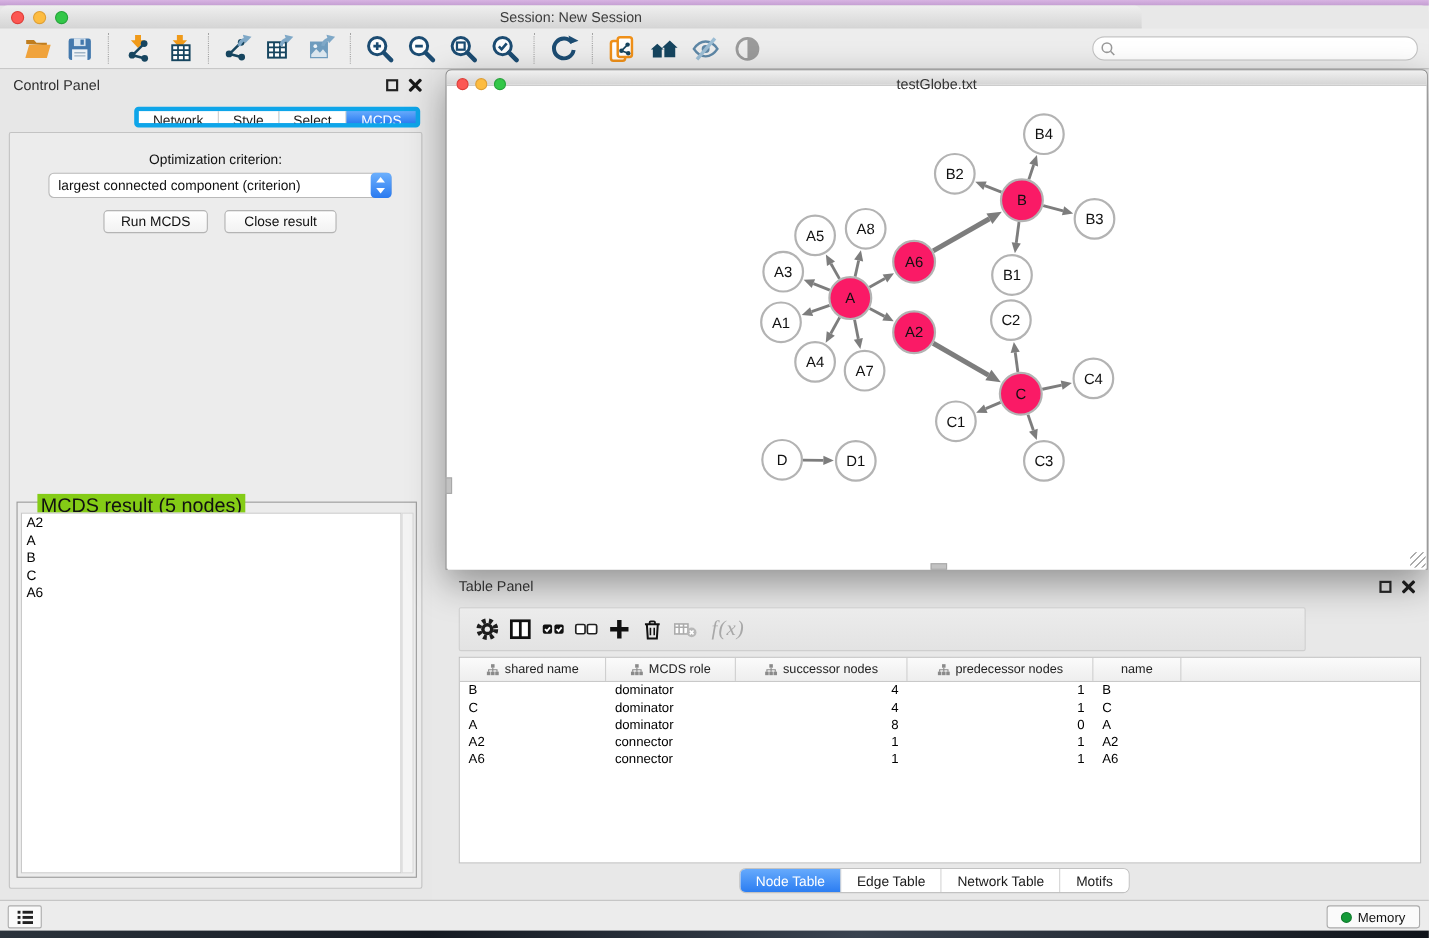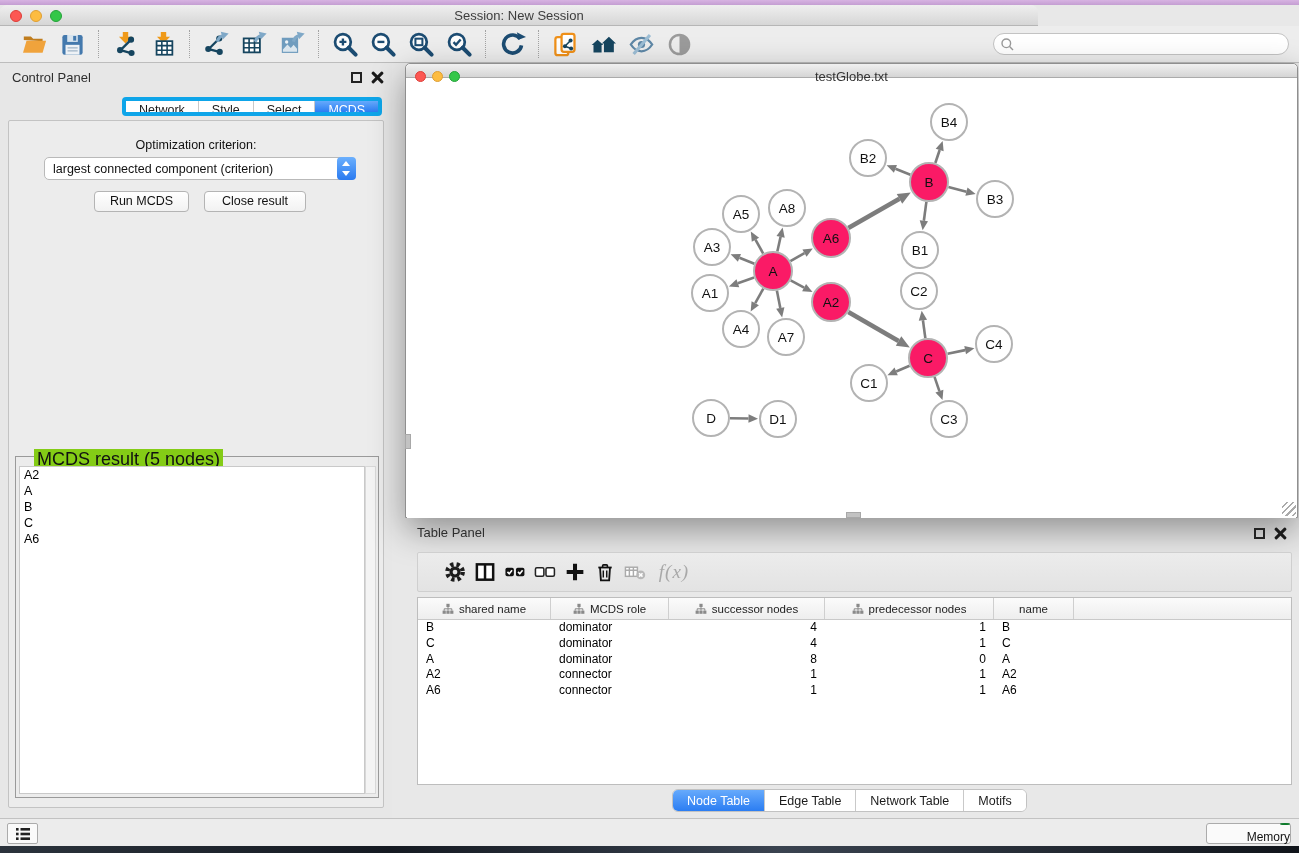--- a/index.html
+++ b/index.html
@@ -67,42 +67,42 @@
   .net-lights .light { width:11px; height:11px; }
   .net-canvas { position:absolute; left:1px; top:26px; width:889px; height:428px; background:#fff; }
   .mini-scroll-v { position:absolute; left:-1px; top:370px; width:6px; height:15px; background:#c2c2c2; border:1px solid #a8a8a8; }
   .mini-scroll-h { position:absolute; left:440px; bottom:-1px; width:15px; height:6px; background:#c2c2c2; border:1px solid #a8a8a8; }
   .resize-grip { position:absolute; right:1px; bottom:1px; width:14px; height:14px;
     background:repeating-linear-gradient(135deg,transparent 0 3px,#aaa 3px 4.5px); }
 
   
   .tp-header-title { left:417px; top:525px; font-size:13px; color:#2e2e2e; }
   .tp-winbtns { left:1254px; top:527px; display:flex; gap:9px; align-items:center; }
-  .tp-toolbar { left:417px; top:552px; width:875px; height:40px; background:linear-gradient(#ececec,#e3e3e3); border:1px solid #cfcfcf; border-radius:2px; display:flex; align-items:center; gap:4px; padding-left:24px; }
+  .tp-toolbar { left:417px; top:552px; width:770px; height:40px; background:linear-gradient(#ececec,#e3e3e3); border:1px solid #cfcfcf; border-radius:2px; display:flex; align-items:center; gap:4px; padding-left:12px; }
   .tp-tbtn { width:26px; height:26px; display:flex; align-items:center; justify-content:center; }
   .tp-tbtn svg { width:23px; height:23px; }
   .fx { font-family:"Liberation Serif","DejaVu Serif",serif; font-style:italic; font-size:19px; color:#a8a8a8; letter-spacing:1px; }
 
   .table-box { left:417px; top:597px; width:875px; height:188px; background:#fff; border:1px solid #bdbdbd; overflow:hidden; }
   .thead { display:flex; height:22px; background:linear-gradient(#fbfbfb,#eeeeee); border-bottom:1px solid #c9c9c9; }
   .th { display:flex; align-items:center; justify-content:center; gap:5px; font-size:11.5px; color:#222; border-right:1px solid #cfcfcf; height:100%; }
   .th svg { width:12px; height:12px; flex:none; }
   .trow { display:flex; height:15.8px; }
   .td { font-size:12px; color:#000; padding:0 8px; line-height:15.8px; white-space:nowrap; overflow:hidden; }
   .td.r { text-align:right; }
 
   .bottom-tabs { left:672px; top:789px; display:flex; height:23px; border:1px solid #c2c2c2; border-radius:6px; overflow:hidden; background:#fff; }
   .btab { padding:0 14px; line-height:22px; font-size:12.5px; color:#1b1b1b; border-right:1px solid #c9c9c9; background:#fff; }
   .btab:last-child { border-right:none; }
   .btab.active { background:linear-gradient(#66aafc,#2b7df2); color:#fff; }
 
   
   .statusbar { left:0; top:818px; width:1299px; height:28px; background:#ececec; border-top:1px solid #c2c2c2; }
   .sb-left-btn { position:absolute; left:7px; top:4px; width:31px; height:21px; background:#fafafa; border:1px solid #ababab; border-radius:2px; display:flex; align-items:center; justify-content:center; }
-  .memory-btn { position:absolute; right:8px; top:4px; width:85px; height:21px; background:#fafafa; border:1px solid #ababab; border-radius:3px; display:flex; align-items:flex-end; justify-content:center; gap:5px; font-size:12px; color:#111;flex-direction:column; }
+  .memory-btn { position:absolute; right:8px; top:4px; width:85px; height:21px; background:#fafafa; border:1px solid #ababab; border-radius:3px; display:flex; align-items:center; justify-content:center; gap:5px; font-size:12px; color:#111; }
   .mem-dot { width:10px; height:10px; border-radius:50%; background:#149a38; border:1px solid #0d7a2b; }
 </style>
 </head>
 <body>
 
 <div class="screen">
   <div class="abs strip-top"></div>
   <div class="abs" style="left:0;top:5px;width:1299px;height:841px;background:#e8e8e8;border-radius:7px 7px 0 0;"></div>
 
   <div class="abs titlebar">

